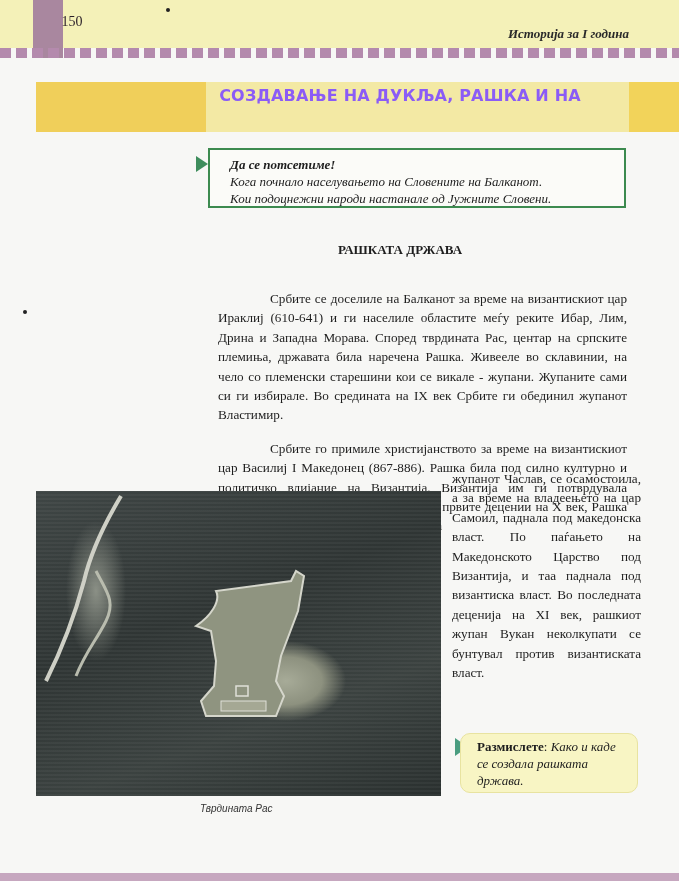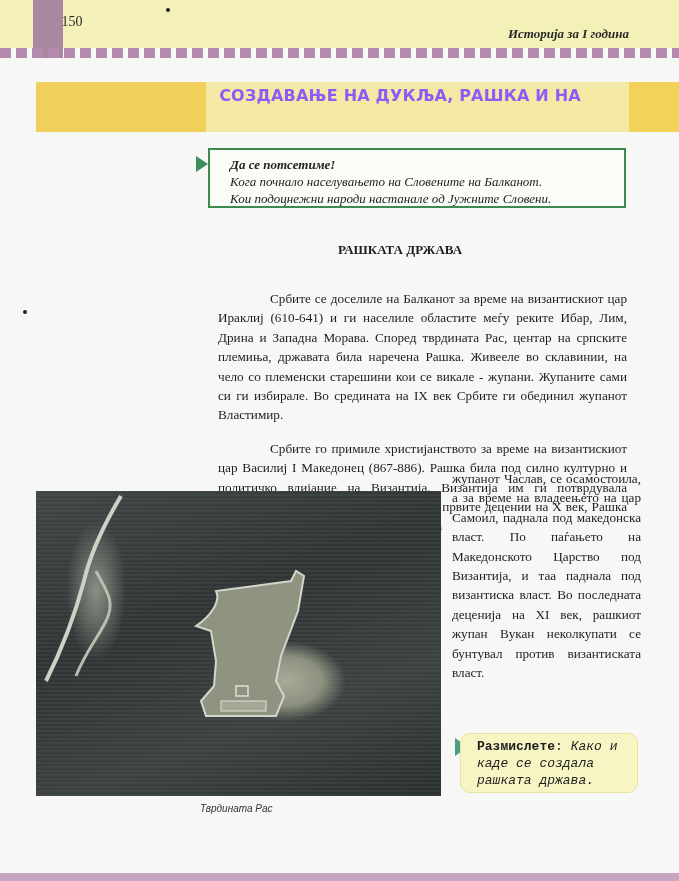--- a/index.html
+++ b/index.html
@@ -83,21 +83,21 @@
   }
   .photo svg { position:absolute; left:0; top:0; }
   .photo-caption {
     position:absolute; left:200px; top:803px;
     font-family:"Liberation Sans", sans-serif; font-style:italic; font-size:10px; color:#333;
   }
   .think-box {
     position:absolute; left:460px; top:733px; width:178px; height:60px;
     background:#f8f5c4; border:1px solid #e8e3a0; border-radius:10px;
     box-sizing:border-box; padding:4px 8px 4px 16px;
-    font-size:13px; line-height:17px;font-family:Liberation Mono, monospace;
+    font-size:13px; line-height:17px;
   }
   .think-box .lead { font-weight:bold; }
   .think-box .q { font-style:italic; }
   .bottom-band {
     position:absolute; left:0; top:873px; width:679px; height:8px; background:#c6a7bf;
   }
   .spot { position:absolute; width:4px; height:4px; border-radius:50%; background:#222; }
 </style>
 </head>
 <body>

